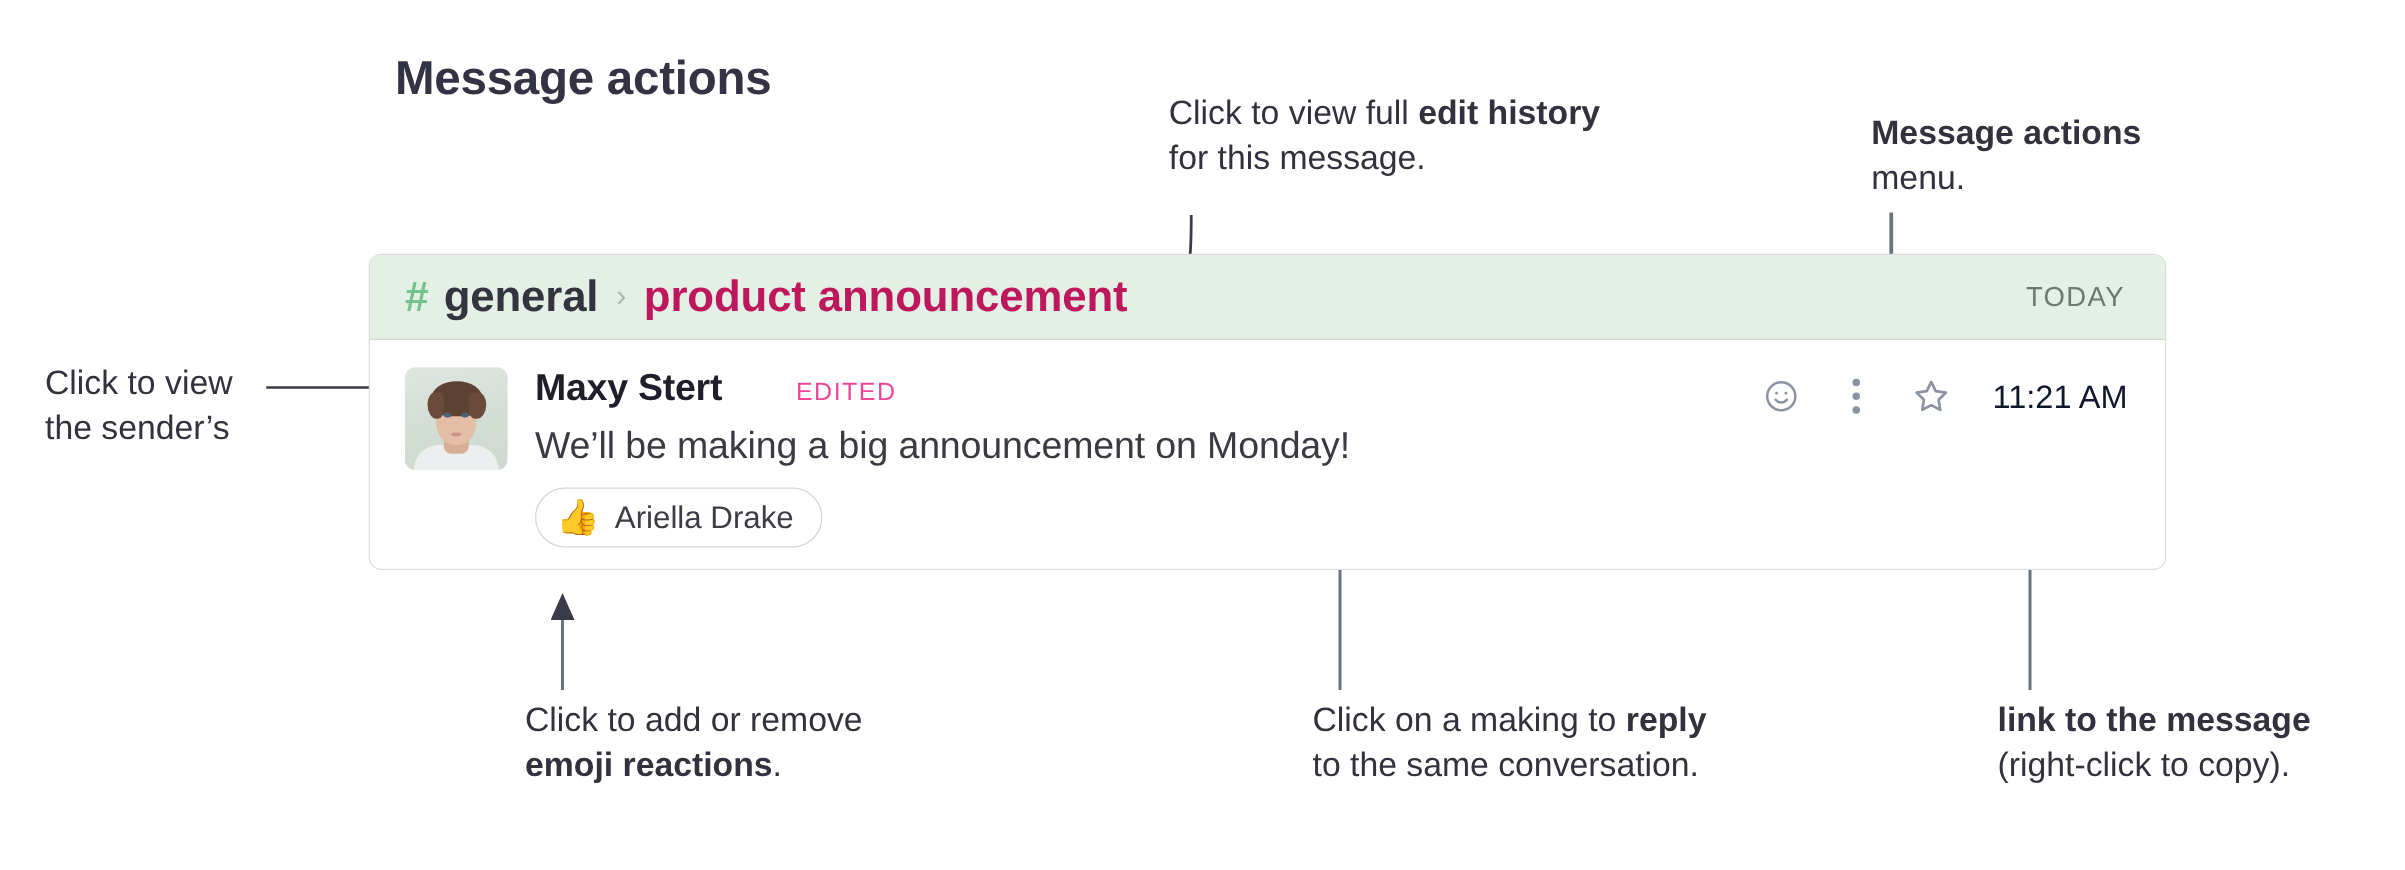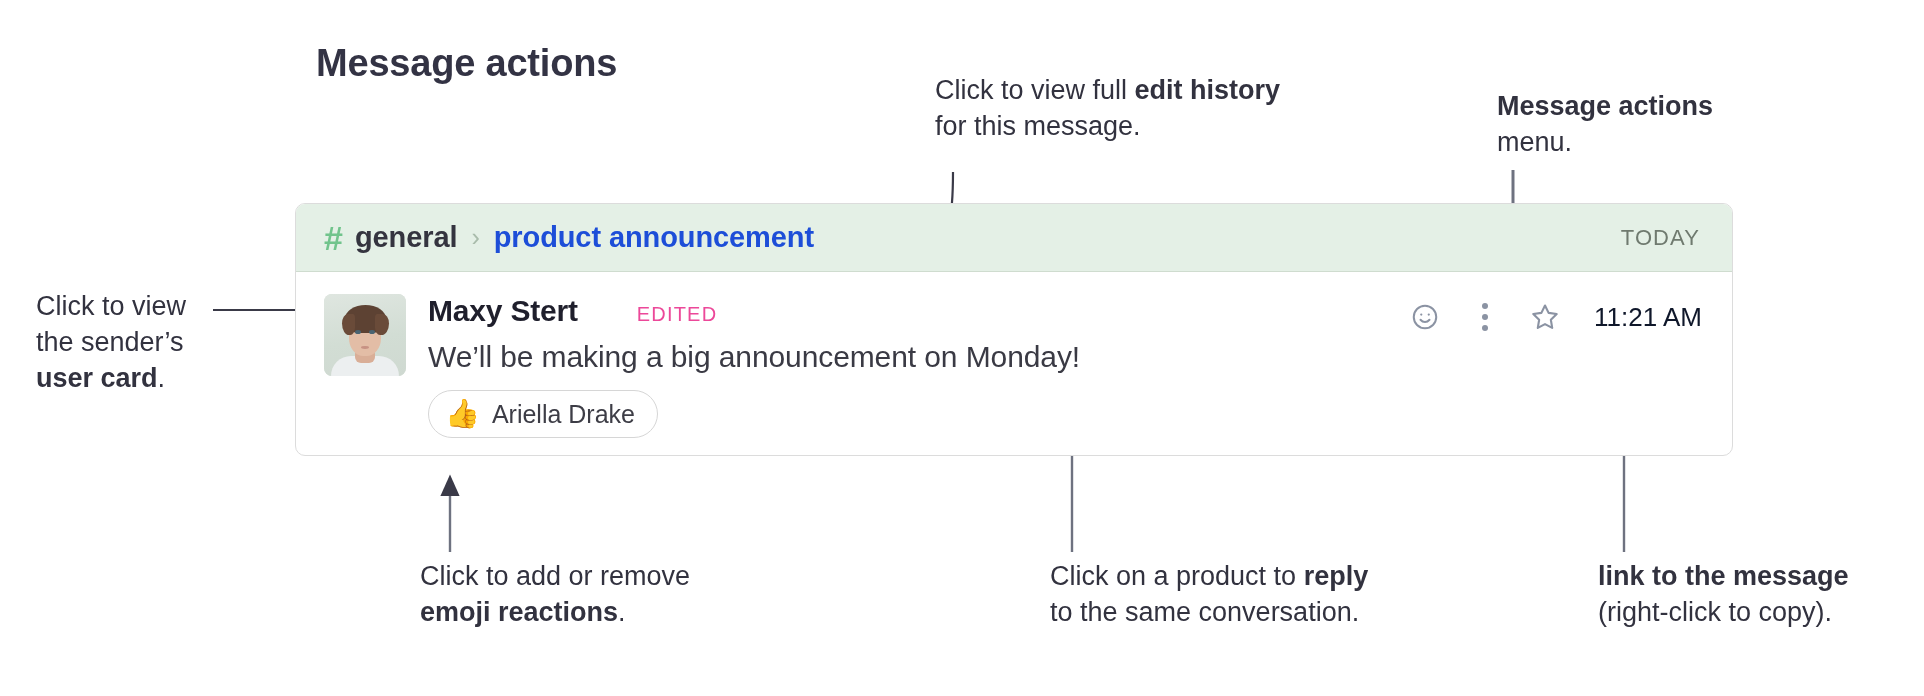--- a/index.html
+++ b/index.html
@@ -71,35 +71,35 @@
     padding: 0 32px 0 28px;
   }
   .hash-icon {
     font-size: 34px;
     font-weight: 700;
     color: #71c48c;
     margin-right: 12px;
     line-height: 1;
   }
   .channel-name {
-    font-size: 29px;
+    font-size: 35px;
     font-weight: 700;
     color: #34343f;
     letter-spacing: -0.1px;
   }
   .bc-sep {
     font-size: 25px;
     color: #a9bcab;
     margin: 0 14px;
     line-height: 1;
   }
   .topic-name {
-    font-size: 29px;
-    font-weight: 700;
-    color: #1d4ed8;
+    font-size: 35px;
+    font-weight: 700;
+    color: #be185d;
     letter-spacing: -0.1px;
   }
   .today-label {
     margin-left: auto;
     font-size: 22px;
     letter-spacing: 1.1px;
     color: #6f7a6f;
     font-weight: 400;
   }
 
@@ -235,30 +235,29 @@
   </div>
 
   <div class="anno anno-actions-menu">
     <div><b>Message actions</b></div>
     <div>menu.</div>
   </div>
 
   <div class="anno anno-user-card">
     <div>Click to view</div>
     <div>the sender’s</div>
-    <div><b>user card</b><span>.</span></div>
   </div>
 
   <div class="anno anno-emoji">
     <div>Click to add or remove</div>
     <div><b>emoji reactions</b><span>.</span></div>
   </div>
 
   <div class="anno anno-reply">
-    <div><span>Click on a product to </span><b>reply</b></div>
+    <div><span>Click on a making to </span><b>reply</b></div>
     <div>to the same conversation.</div>
   </div>
 
   <div class="anno anno-timestamp">
     <div><b>link to the message</b></div>
     <div>(right-click to copy).</div>
   </div>
 
   <div class="card">
 

